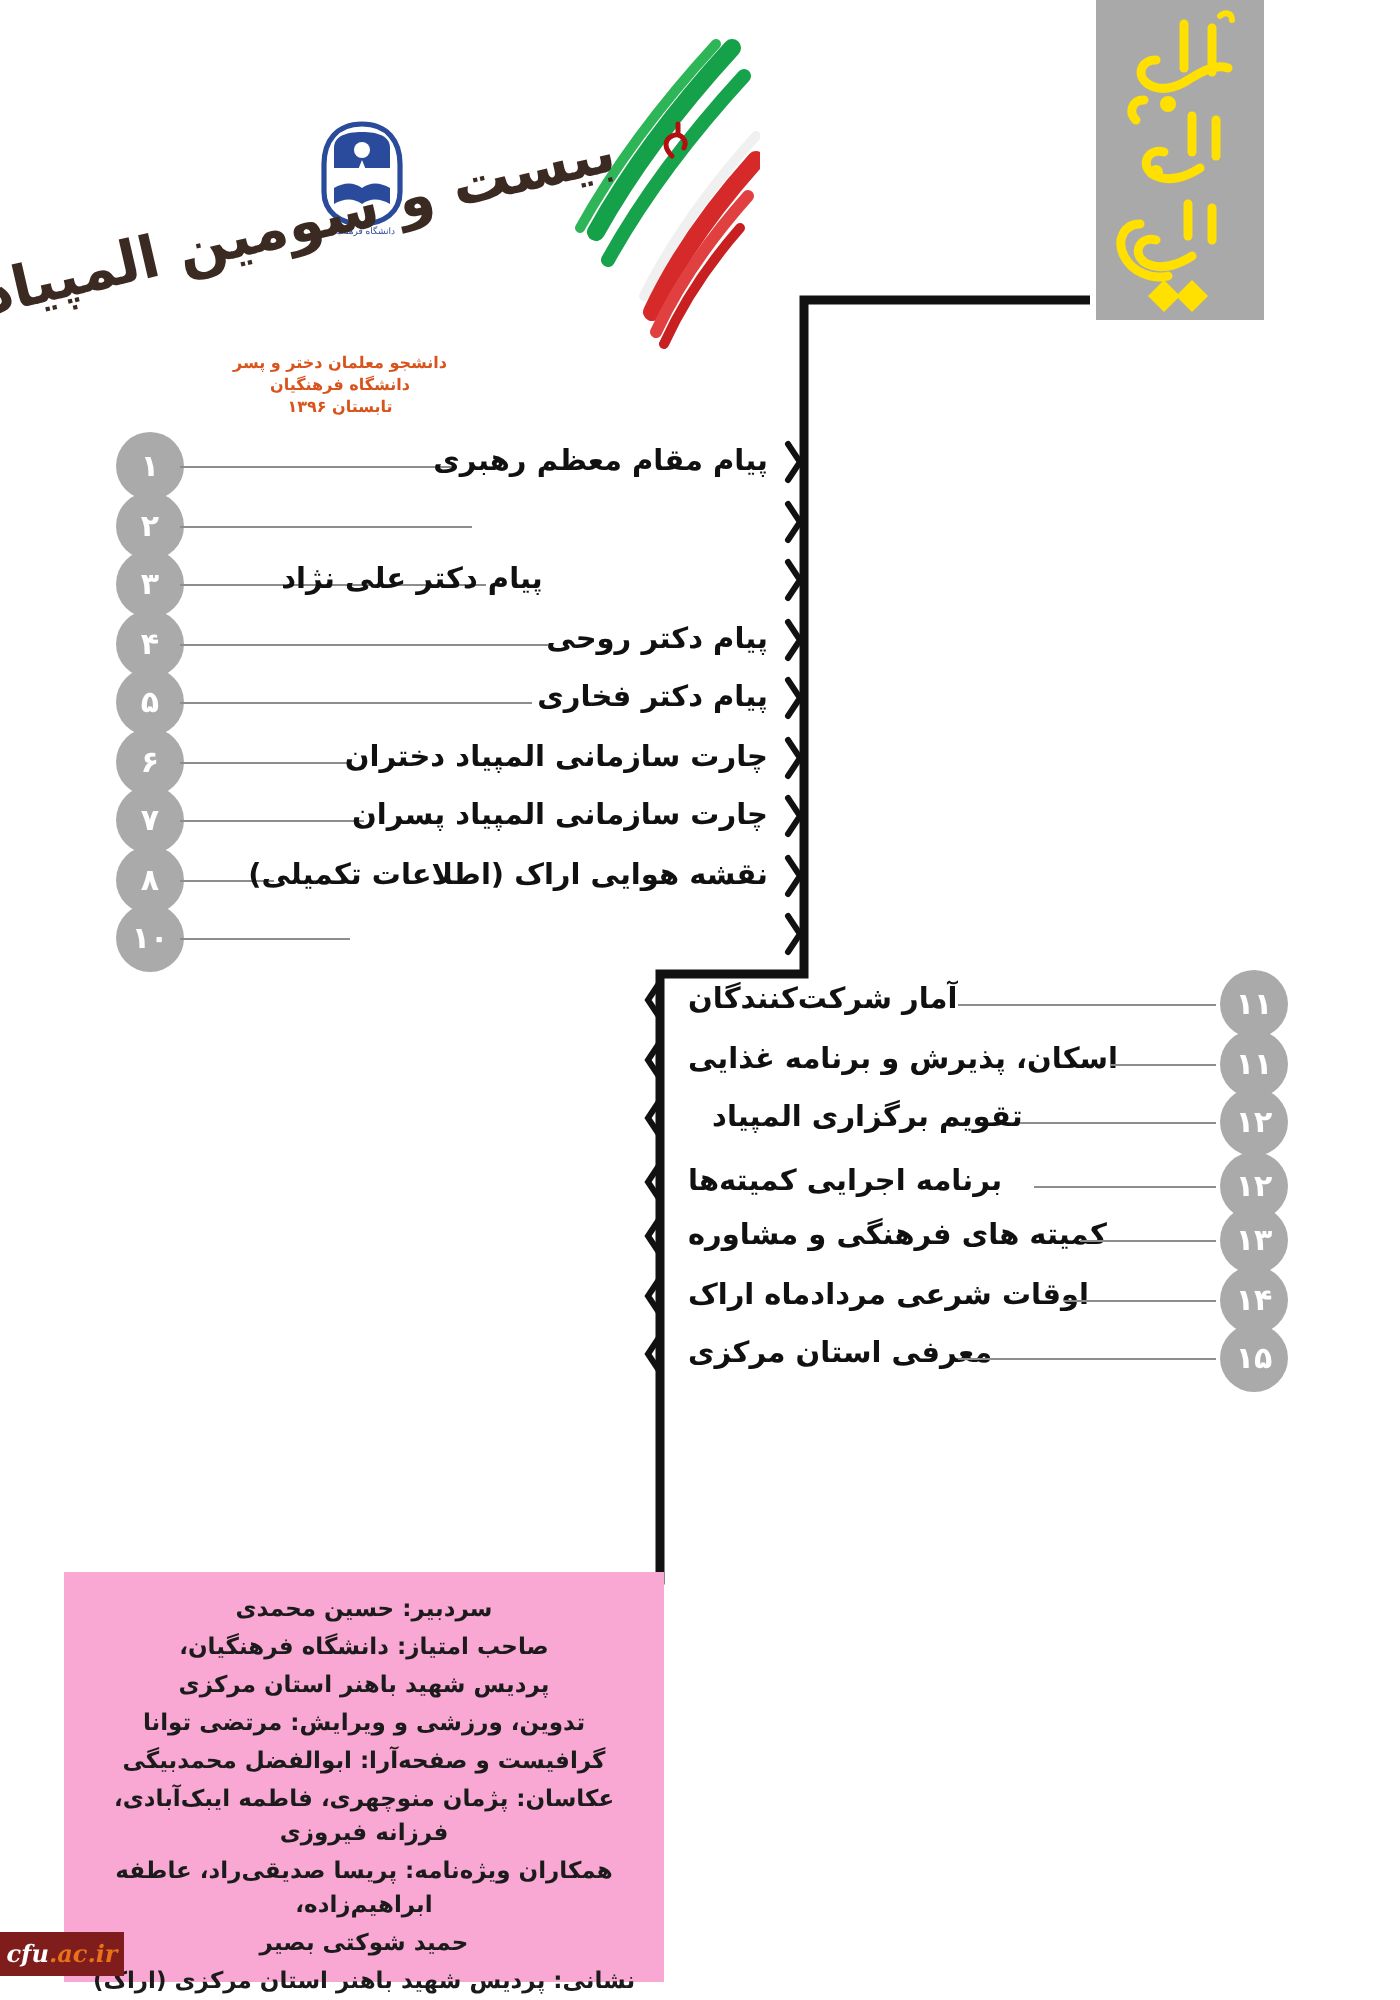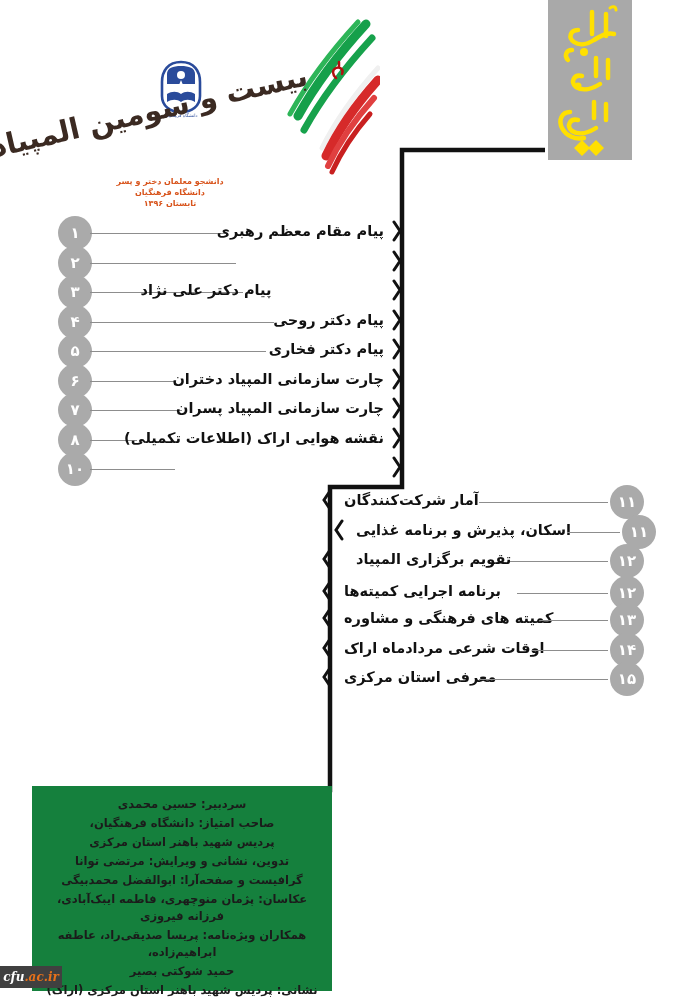--- a/index.html
+++ b/index.html
@@ -63,34 +63,34 @@
     position:absolute;top:2px;
     font-size:14.5px;font-weight:bold;color:#111111;
     white-space:nowrap;line-height:26px;
     font-family:"DejaVu Sans","Liberation Sans",sans-serif;
   }
   .tick{position:absolute;top:4px;width:10px;height:22px;}
 
   
   #colophon{
     position:absolute;left:32px;top:786px;width:300px;height:205px;
-    background:#15803d;
+    background:#f9a8d4;
     padding:10px 14px 0 14px;box-sizing:border-box;
     text-align:center;
   }
   #colophon p{
     margin:0 0 2px 0;
     font-size:11.5px;font-weight:bold;color:#1b1b1b;line-height:17px;
     font-family:"DejaVu Sans","Liberation Sans",sans-serif;
   }
 
   
   #watermark{
     position:absolute;left:0;top:966px;width:62px;height:22px;
-    background:#404040;
+    background:#7f1d1d;
     display:flex;align-items:center;justify-content:center;
     font-size:12px;font-weight:bold;font-style:italic;
     font-family:"DejaVu Serif","Liberation Serif",serif;
     direction:ltr;
   }
   #watermark .wm-a{color:#ffffff;}
   #watermark .wm-b{color:#e8711a;}
 </style>
 </head>
 <body>
@@ -237,21 +237,21 @@
 
 <div id="toc-col-2">
     <div class="toc-row" style="left: 0px; top: 485px; width: 700px;">
       <div class="tick" style="left: 322px;"><svg width="10" height="22" viewBox="0 0 10 22">
           <path d="M8 2 L2 11 L8 20" fill="none" stroke="#111" stroke-width="3" stroke-linecap="round"></path>
         </svg></div>
       <div class="toc-label" style="left: 344px; text-align: left; width: 320px;">آمار شرکت‌کنندگان</div>
       <div class="bullet" style="left: 610px; top: 0px;">۱۱</div>
       <div class="leader" style="left: 479.2px; width: 128.8px;"></div>
     </div>
-    <div class="toc-row" style="left: 12px; top: 514.5px; width: 569px;">
+    <div class="toc-row" style="left: 0px; top: 514.5px; width: 569px;">
       <div class="tick" style="left: 322px;"><svg width="10" height="22" viewBox="0 0 10 22">
           <path d="M8 2 L2 11 L8 20" fill="none" stroke="#111" stroke-width="3" stroke-linecap="round"></path>
         </svg></div>
       <div class="toc-label" style="left: 344px; text-align: left; width: 320px;">اسکان، پذیرش و برنامه غذایی</div>
       <div class="bullet" style="left: 610px; top: 0px;">۱۱</div>
       <div class="leader" style="left: 555.2px; width: 52.8px;"></div>
     </div>
     <div class="toc-row" style="left: 0px; top: 544px; width: 700px;">
       <div class="tick" style="left: 322px;"><svg width="10" height="22" viewBox="0 0 10 22">
           <path d="M8 2 L2 11 L8 20" fill="none" stroke="#111" stroke-width="3" stroke-linecap="round"></path>
@@ -291,21 +291,21 @@
       <div class="toc-label" style="left: 344px; text-align: left; width: 320px;">معرفی استان مرکزی</div>
       <div class="bullet" style="left: 610px; top: 0px;">۱۵</div>
       <div class="leader" style="left: 479.2px; width: 128.8px;"></div>
     </div>
   </div>
 
 <div id="colophon">
   <p>سردبیر: حسین محمدی</p>
   <p>صاحب امتیاز: دانشگاه فرهنگیان،</p>
   <p>پردیس شهید باهنر استان مرکزی</p>
-  <p>تدوین، نشانی و ویرایش: مرتضی توانا</p>
+  <p>تدوین، ورزشی و ویرایش: مرتضی توانا</p>
   <p>گرافیست و صفحه‌آرا: ابوالفضل محمدبیگی</p>
   <p>عکاسان: پژمان منوچهری، فاطمه ایبک‌آبادی، فرزانه فیروزی</p>
   <p>همکاران ویژه‌نامه: پریسا صدیقی‌راد، عاطفه ابراهیم‌زاده،</p>
   <p>حمید شوکتی بصیر</p>
   <p>نشانی: پردیس شهید باهنر استان مرکزی (اراک)</p>
 </div>
 
 <div id="watermark">
   <span class="wm-a">cfu</span>
     <span class="wm-b">.ac.ir</span>

